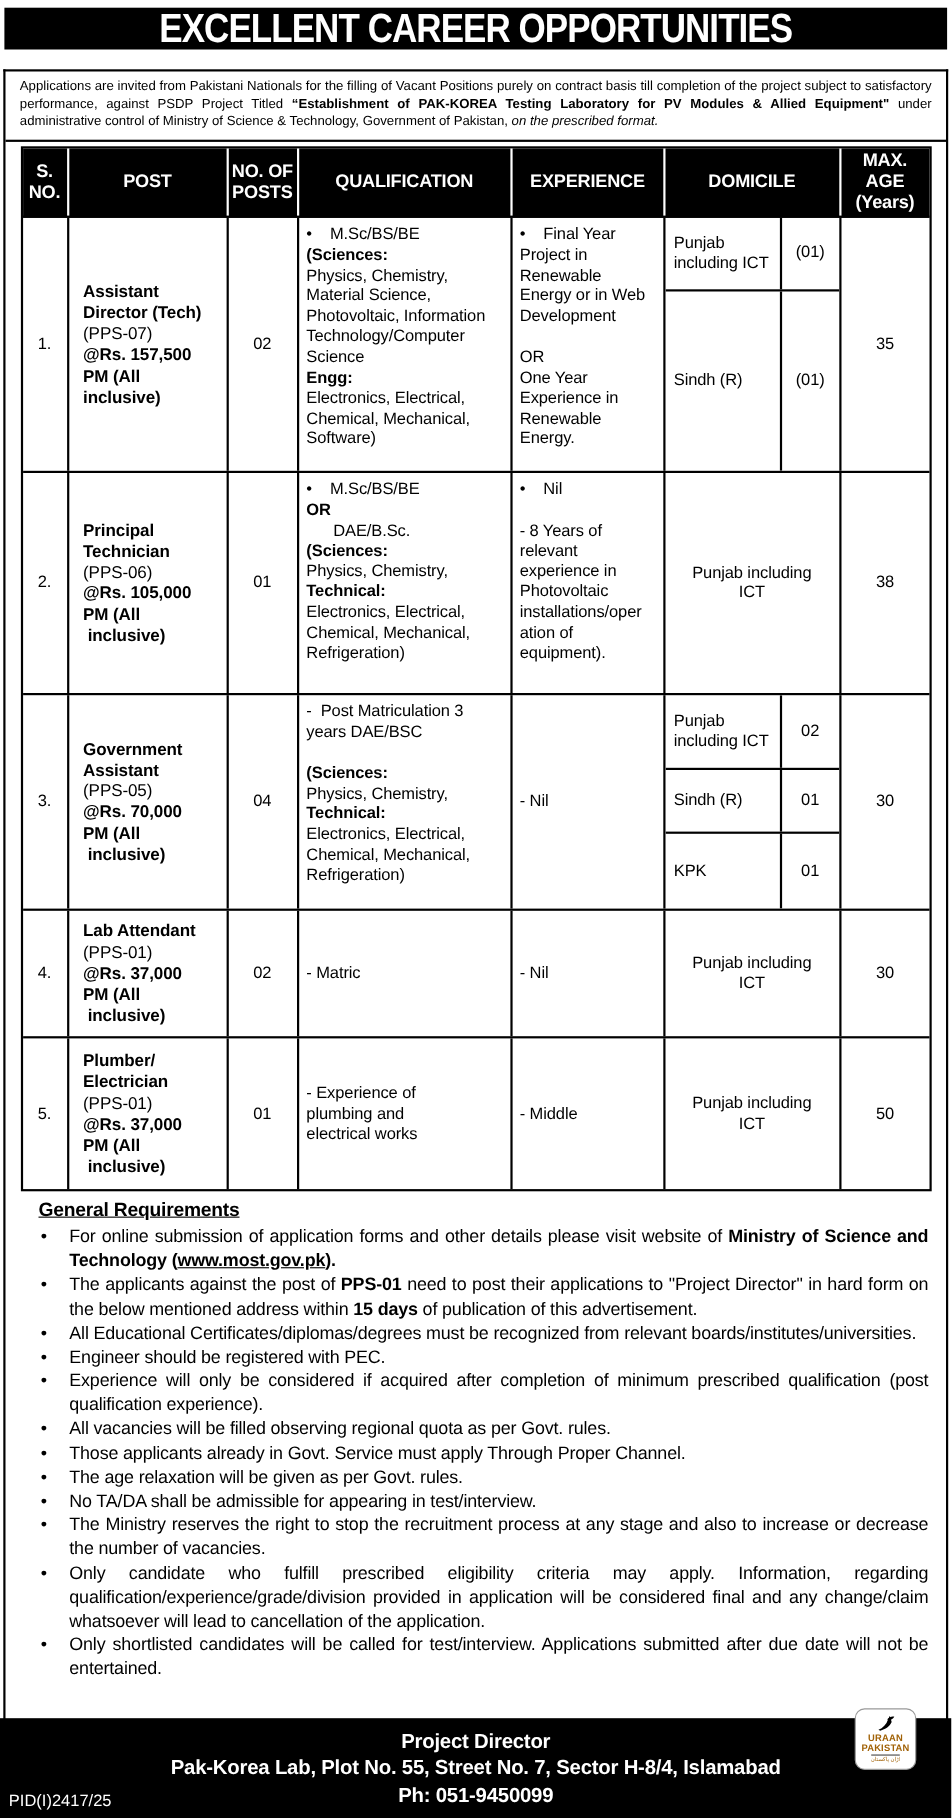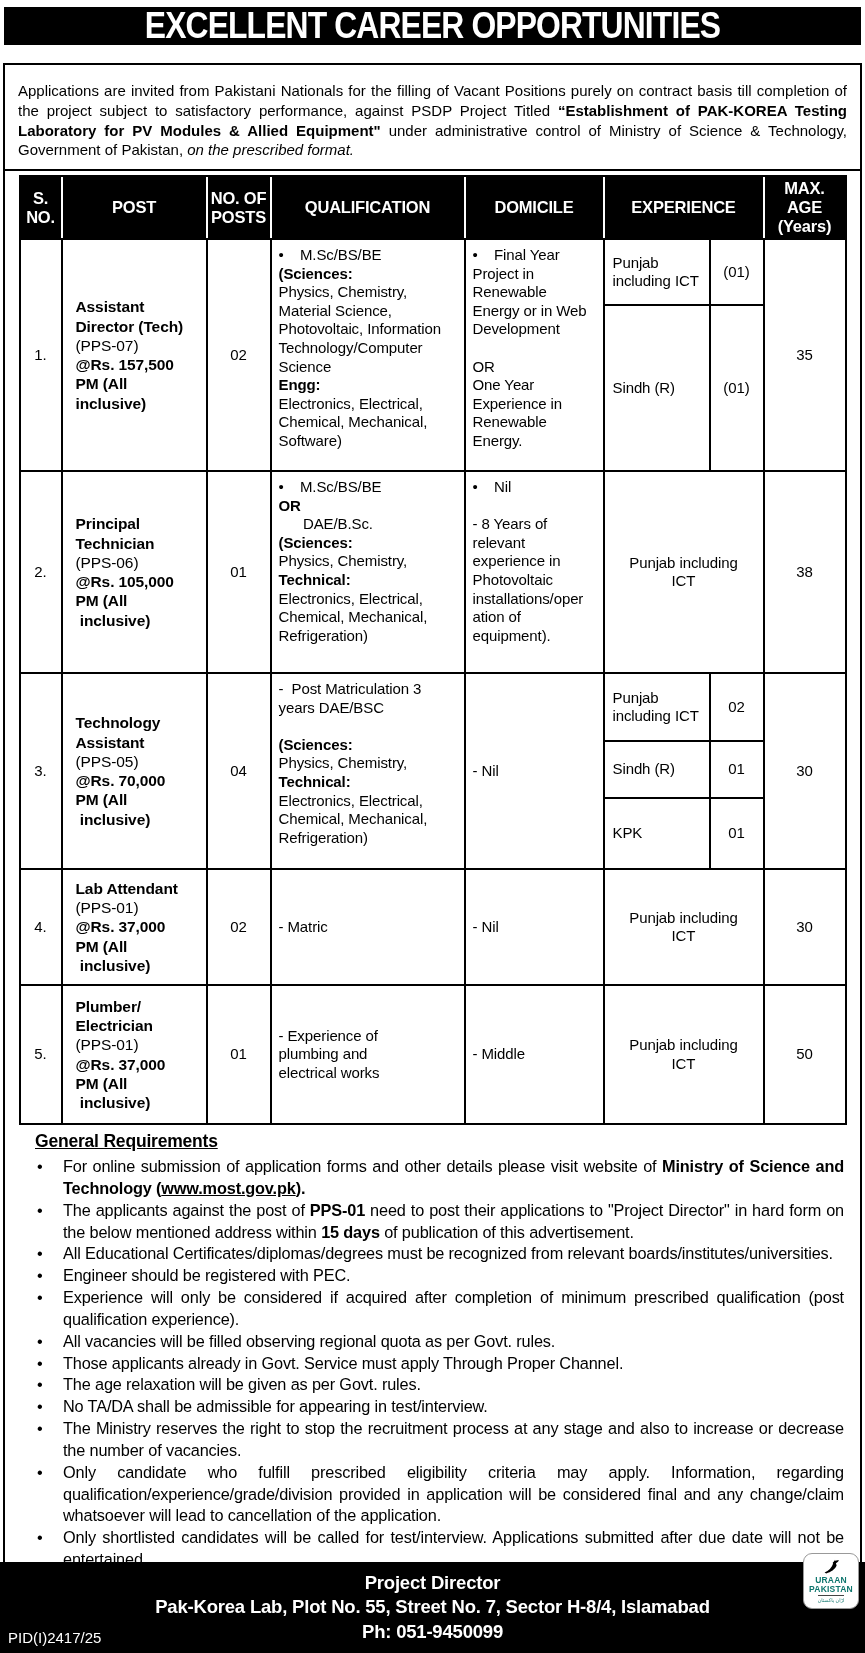--- a/index.html
+++ b/index.html
@@ -21,21 +21,21 @@
   .title-text{
     color:#fff;font-weight:bold;font-size:37px;white-space:nowrap;
     transform:scaleX(0.86);letter-spacing:-1px;
   }
 
   
   .outer{margin:0 3px;border:2px solid #000;border-bottom:none;min-height:1522px;box-sizing:border-box;}
 
   .intro{
     border-bottom:2px solid #000;
-    padding:16px 13px 9px;font-size:15px;line-height:1.32;
+    padding:6px 13px 9px;font-size:12px;line-height:1.32;
     text-align:justify;
   }
 
   
   .jobs-table{
     width:828px;margin:4px auto 0;border:2px solid #000;box-sizing:border-box;
   }
   .grid7{display:grid;grid-template-columns:42px 145px 64px 194px 139px 160px 1fr;}
   .thead{background:#000;color:#fff;border-bottom:2px solid #000;}
   .hcell{
@@ -78,24 +78,24 @@
   
   .footer{
     position:absolute;left:0;right:0;bottom:0;height:91px;background:#000;color:#fff;
     display:flex;flex-direction:column;align-items:center;justify-content:center;
   }
   .f-line{font-weight:bold;font-size:18.5px;line-height:1.3;letter-spacing:-0.2px;}
   .pid{
     position:absolute;left:8px;bottom:7px;font-size:15px;color:#fff;font-weight:normal;
   }
   .logo-box{
-    position:absolute;right:6px;top:-9px;width:56px;height:56px;background:#fff;
+    position:absolute;right:32px;top:-9px;width:56px;height:56px;background:#fff;
     border:1px solid #999;border-radius:9px;
     display:flex;flex-direction:column;align-items:center;justify-content:center;
-    color:#0f766e;padding:1px;box-sizing:border-box;
+    color:#a16207;padding:1px;box-sizing:border-box;
   }
   .logo-l1,.logo-l2{font-weight:bold;font-size:8.5px;line-height:1.1;letter-spacing:0.2px;}
   .logo-urdu{font-size:5px;line-height:1.2;border-top:1px solid #444;margin-top:1px;padding-top:1px;white-space:nowrap;overflow:hidden;max-width:46px;}
   .bird{margin-bottom:1px;}
 </style>
 </head>
 <body>
 
 <div class="title-band">
   <div class="title-text">EXCELLENT CAREER OPPORTUNITIES</div>
@@ -105,22 +105,22 @@
   <div class="intro" id="intro"><span>Applications are invited from Pakistani Nationals for the filling of Vacant Positions purely on contract basis till completion of the project subject to satisfactory performance, against PSDP Project Titled </span><span class="b">“Establishment of PAK-KOREA Testing Laboratory for PV Modules &amp; Allied Equipment" </span><span>under administrative control of Ministry of Science &amp; Technology, Government of Pakistan, </span><span class="i">on the prescribed format.</span></div>
 
   <div class="jobs-table">
     <div class="grid7 thead" id="thead">
         <div class="hcell">S.
 NO.</div>
         <div class="hcell">POST</div>
         <div class="hcell">NO. OF
 POSTS</div>
         <div class="hcell">QUALIFICATION</div>
+        <div class="hcell">EXPERIENCE</div>
         <div class="hcell">DOMICILE</div>
-        <div class="hcell">EXPERIENCE</div>
         <div class="hcell">MAX.
 AGE
 (Years)</div>
       </div>
     <div id="tbody">
         <div class="grid7 trow" style="min-height: 232px;">
           <div class="cell c-center">1.</div>
           <div class="cell c-post"><span class="b">Assistant
 Director (Tech)
 </span><span>(PPS-07)
@@ -180,21 +180,21 @@
 Photovoltaic
 installations/oper
 ation of
 equipment).</span></div>
           <div class="cell c-dom"><div class="dom-single">Punjab including
 ICT</div></div>
           <div class="cell c-center">38</div>
         </div>
         <div class="grid7 trow" style="min-height: 196px;">
           <div class="cell c-center">3.</div>
-          <div class="cell c-post"><span class="b">Technology
+          <div class="cell c-post"><span class="b">Government
 Assistant
 </span><span>(PPS-05)
 </span><span class="b">@Rs. 70,000
 PM (All
  inclusive)</span></div>
           <div class="cell c-center">04</div>
           <div class="cell v-top"><span>-  Post Matriculation 3
 years DAE/BSC
 
 </span><span class="b">(Sciences:

